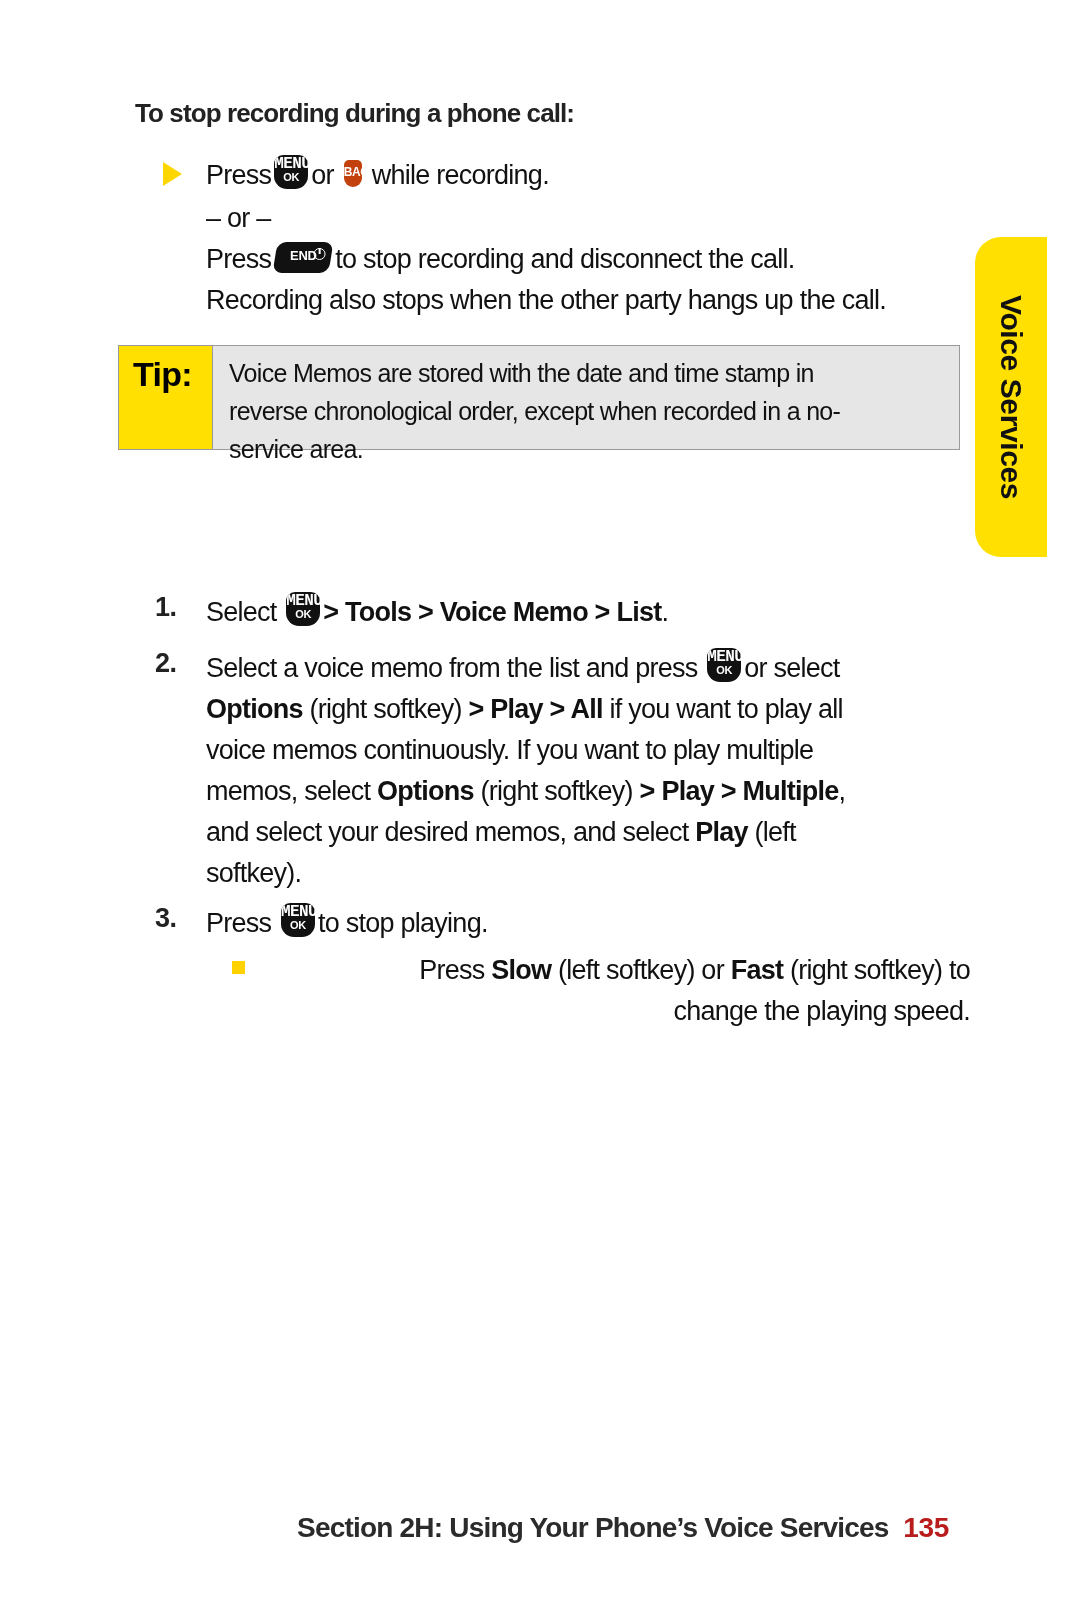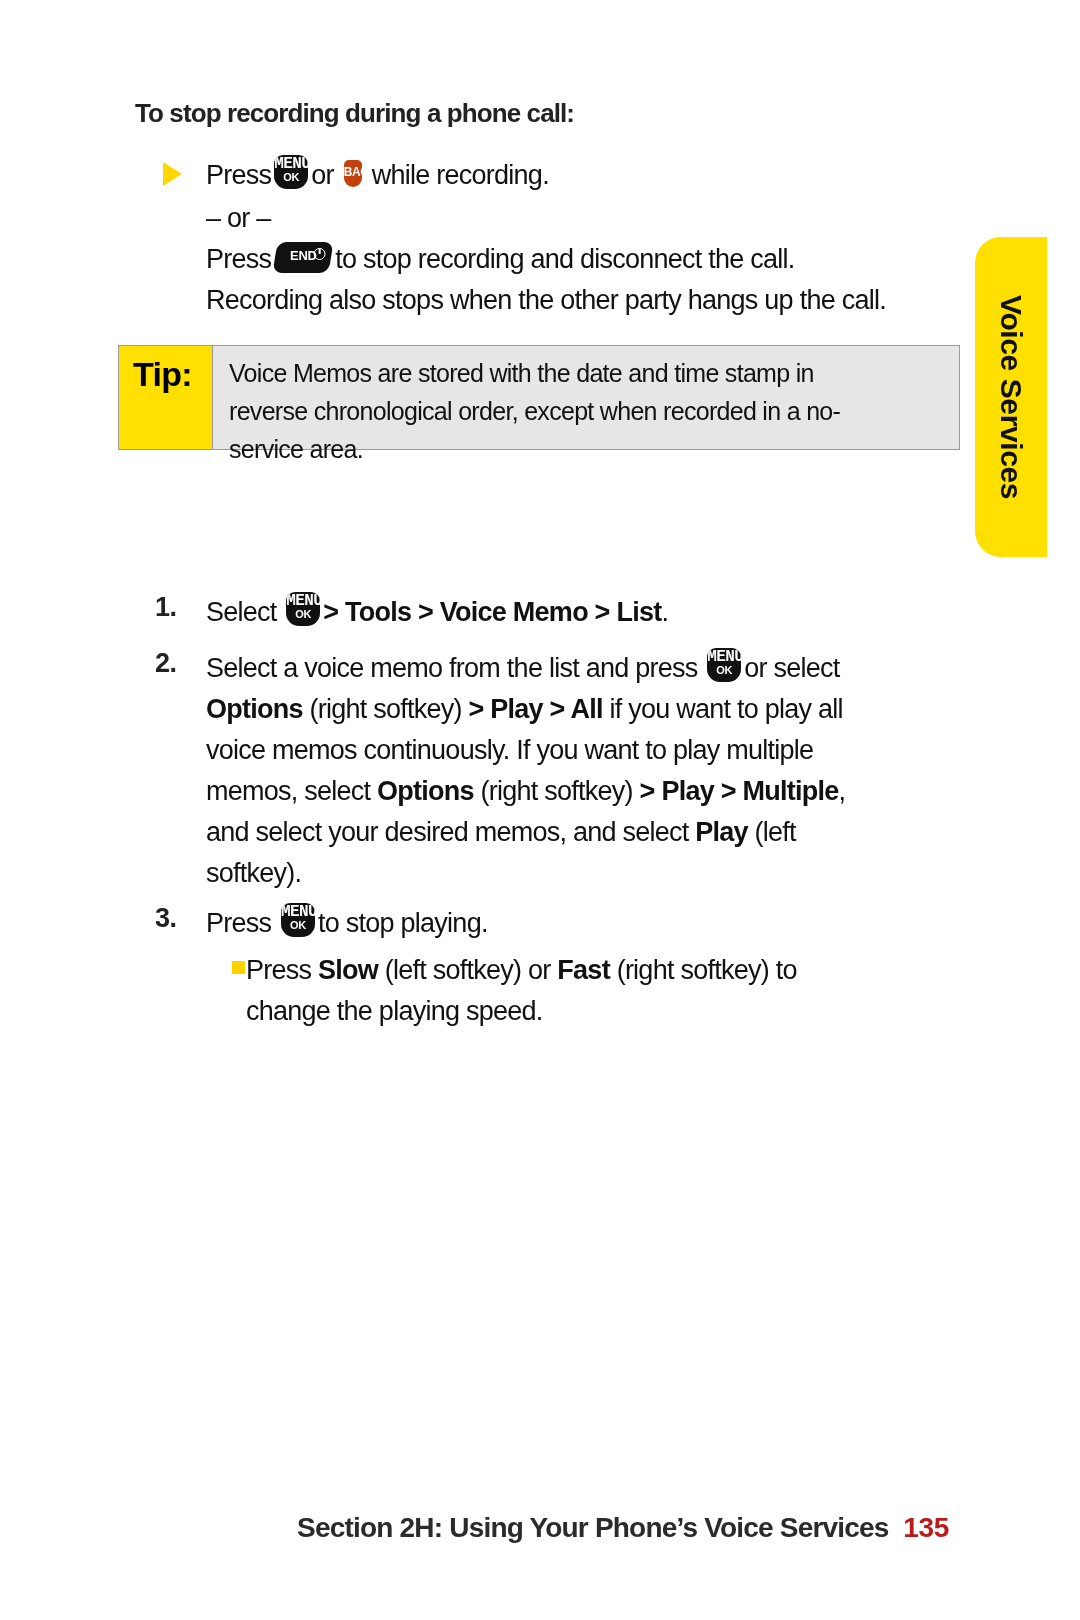--- a/index.html
+++ b/index.html
@@ -338,21 +338,21 @@
       <div class="nowrap">and select your desired memos, and select <b>Play</b> (left</div>
       <div class="nowrap">softkey).</div>
     </div>
 
     <div class="num" style="left:155px; top:903px;">3.</div>
     <div class="para nowrap" style="left:206px; top:903px;">
       <span>Press </span><span class="key key-menu"><span class="kl1">MENU</span><span class="kl2">OK</span></span><span>to stop playing.</span>
     </div>
 
     <div class="sq-bullet" style="left:232px; top:961px;"></div>
-    <div class="para" style="left:246px; top:950px; width:700px;">
+    <div class="para" style="left:270px; top:950px; width:700px;text-align:right;">
       <div class="nowrap">Press <b>Slow</b> (left softkey) or <b>Fast</b> (right softkey) to</div>
       <div class="nowrap">change the playing speed.</div>
     </div>
 
     <div class="footer">
       <div class="footer-text">Section 2H: Using Your Phone’s Voice Services</div>
       <div class="footer-page">135</div>
     </div>
 
   </div>

